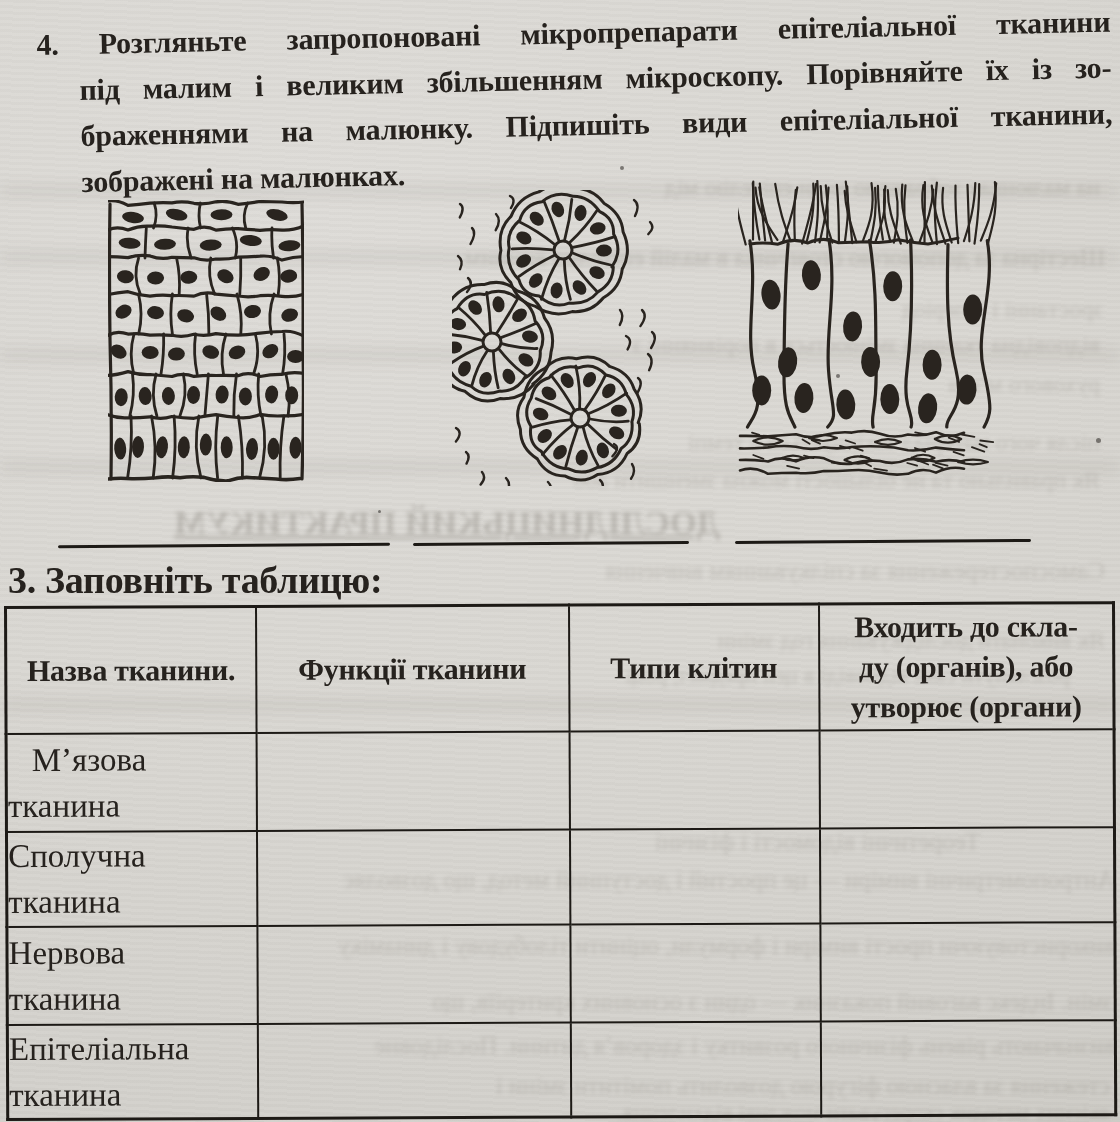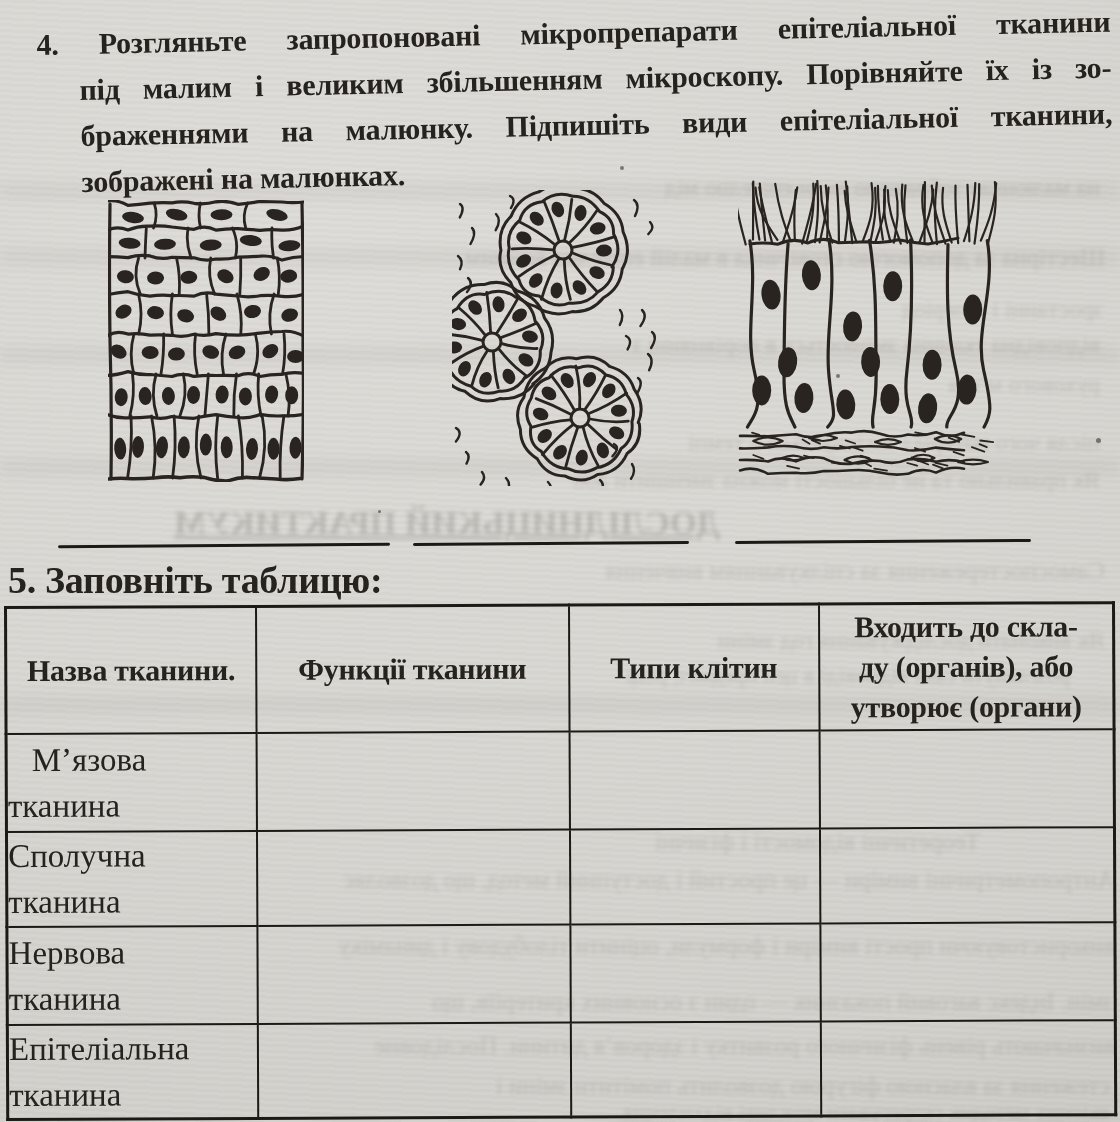--- a/index.html
+++ b/index.html
@@ -364,21 +364,21 @@
       <path d="M210.7 257.7 l 10.4 4.2" fill="none" stroke="#29241f" stroke-width="1.8" stroke-linecap="round" stroke-linejoin="round"></path>
       <path d="M241.5 264.2 l 7.3 3.0" fill="none" stroke="#29241f" stroke-width="1.8" stroke-linecap="round" stroke-linejoin="round"></path>
       <path d="M122.7 275.7 l 8.5 2.3" fill="none" stroke="#29241f" stroke-width="1.8" stroke-linecap="round" stroke-linejoin="round"></path>
       <path d="M195.0 284.7 l 9.8 3.6" fill="none" stroke="#29241f" stroke-width="1.8" stroke-linecap="round" stroke-linejoin="round"></path>
     </svg>
 
   <div class="blank" style="left:58px;top:544px;width:332px"></div>
   <div class="blank" style="left:413px;top:542px;width:276px"></div>
   <div class="blank" style="left:735px;top:540px;width:296px"></div>
 
-  <div class="task5">5. Заповніть таблицю:</div>
+  <div class="task5">3. Заповніть таблицю:</div>
 
   <table class="ttable">
     <colgroup>
         <col style="width:250px">
         <col style="width:313px">
         <col style="width:250px">
         <col style="width:295px">
       </colgroup>
     <tbody>
       <tr style="height:126px">

